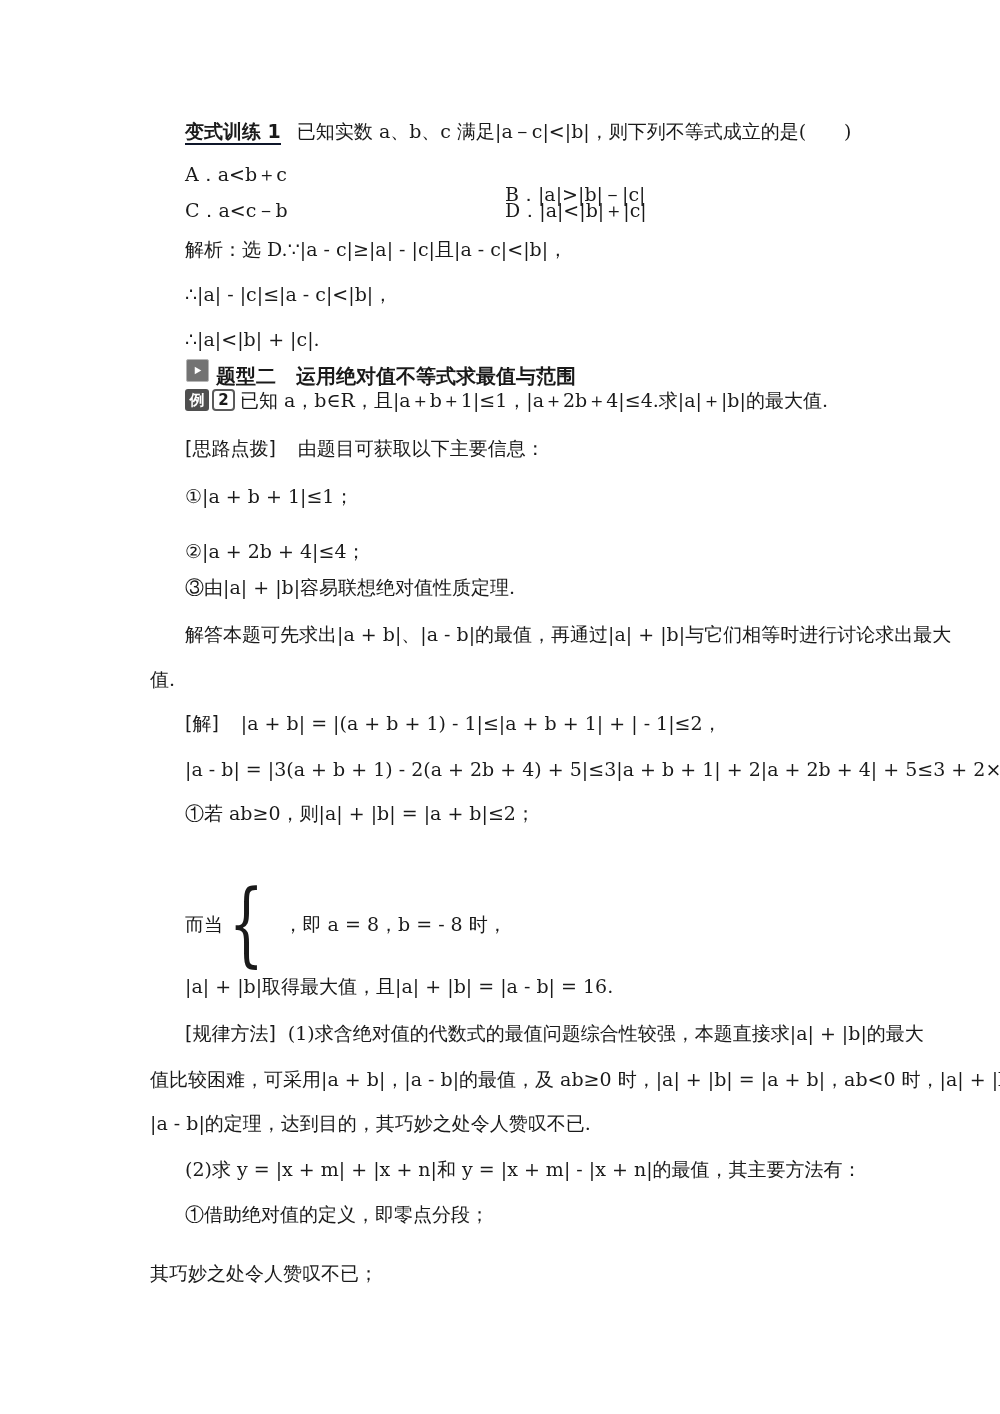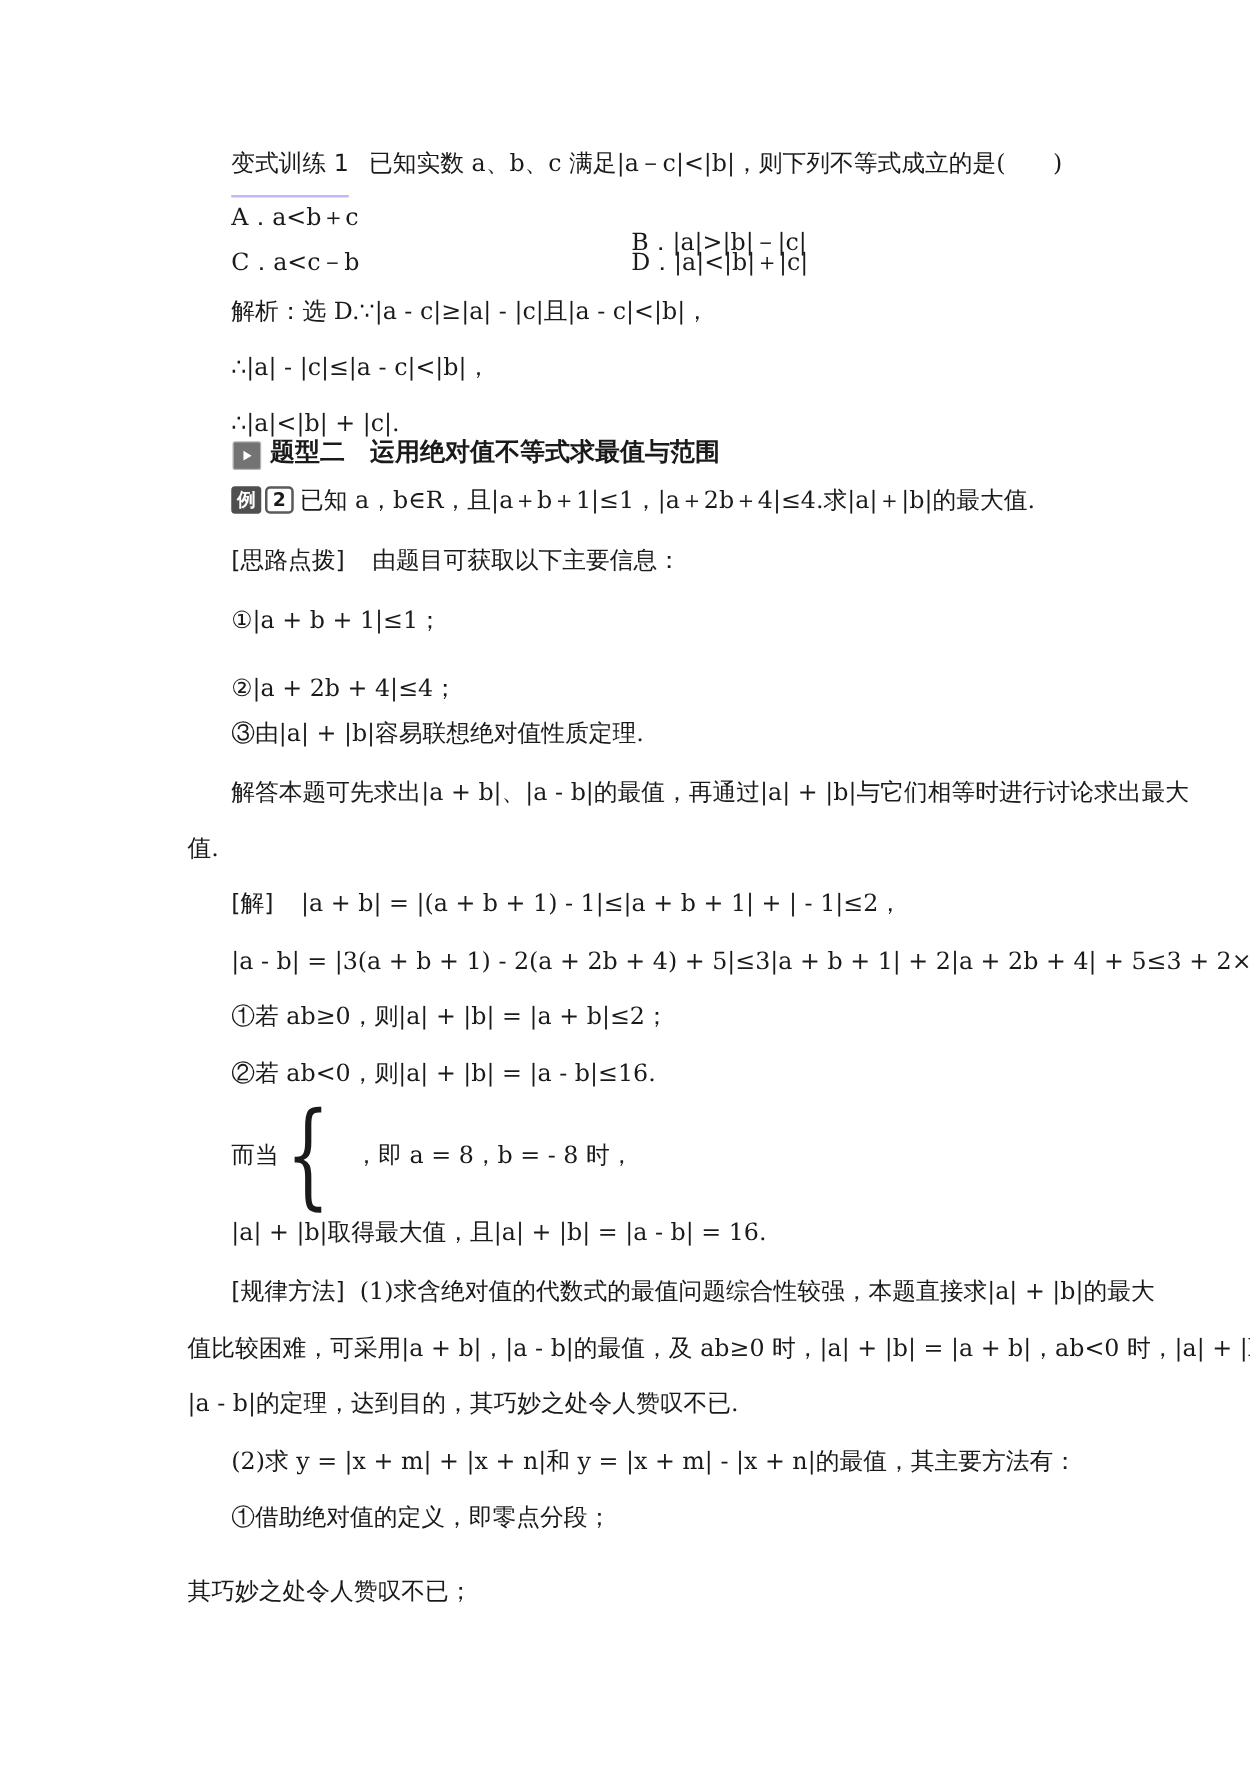--- a/index.html
+++ b/index.html
@@ -19,47 +19,48 @@
   .abs {
     position: absolute;
     white-space: nowrap;
     font-size: 19px;
     line-height: 26px;
   }
   .hei {
     font-family: "DejaVu Sans", "Liberation Sans", sans-serif;
   }
   .bold-ul {
-    font-weight: normal;
+    font-weight: bold;
     font-family: "DejaVu Sans", "Liberation Sans", sans-serif;
-    border-bottom: 2px solid #c4b5fd;
-    padding-bottom: 14px;
+    border-bottom: 2px solid #0f172a;
+    padding-bottom: 1px;
   }
   .gap-md { margin-left: 16px; }
   .gap-lg { margin-left: 22px; }
   .gap-sm { margin-left: 12px; }
   .topic-line {
     display: flex;
     align-items: center;
   }
   .play-icon {
     display: inline-flex;
     align-items: center;
     justify-content: center;
     width: 21px;
     height: 21px;
     background: #737373;
     border: 1px solid #b5b5b5;
     border-radius: 2px;
     margin-right: 7px;
   }
   .topic-title {
-    font-family: Liberation Mono, monospace;
+    font-family: Liberation Serif, serif;
     font-weight: bold;
     font-size: 20px;
+    margin-top: 12px;
   }
   .example-line {
     display: flex;
     align-items: center;
   }
   .badge-li {
     display: inline-flex;
     align-items: center;
     justify-content: center;
     width: 24px;
@@ -158,21 +159,20 @@
   <div class="abs" style="left:185px; top:538px;">②|a + 2b + 4|≤4；</div>
   <div class="abs" style="left:185px; top:574px;">③由|a| + |b|容易联想绝对值性质定理.</div>
   <div class="abs" style="left:185px; top:621px;">解答本题可先求出|a + b|、|a - b|的最值，再通过|a| + |b|与它们相等时进行讨论求出最大</div>
   <div class="abs" style="left:150px; top:666px;">值.</div>
 
   <div class="abs" style="left:185px; top:710px;">
     <span class="hei">[解]</span><span class="gap-lg">|a + b| = |(a + b + 1) - 1|≤|a + b + 1| + | - 1|≤2，</span>
   </div>
   <div class="abs" style="left:185px; top:756px;">|a - b| = |3(a + b + 1) - 2(a + 2b + 4) + 5|≤3|a + b + 1| + 2|a + 2b + 4| + 5≤3 + 2×4 + 5 = 16.</div>
   <div class="abs" style="left:185px; top:800px;">①若 ab≥0，则|a| + |b| = |a + b|≤2；</div>
-  <div class="abs" style="left:185px; top:846px;">②若 ab&lt;0，则|a| + |b| = |a - b|≤16.</div>
 
   <div class="abs brace-row" style="left:185px; top:878px;">
     <span class="hei">而当</span>
     <span class="big-brace">{</span>
     <span class="brace-suffix">，即 a = 8，b = - 8 时，</span>
   </div>
 
   <div class="abs" style="left:185px; top:973px;">|a| + |b|取得最大值，且|a| + |b| = |a - b| = 16.</div>
 
   <div class="abs" style="left:185px; top:1020px;">

